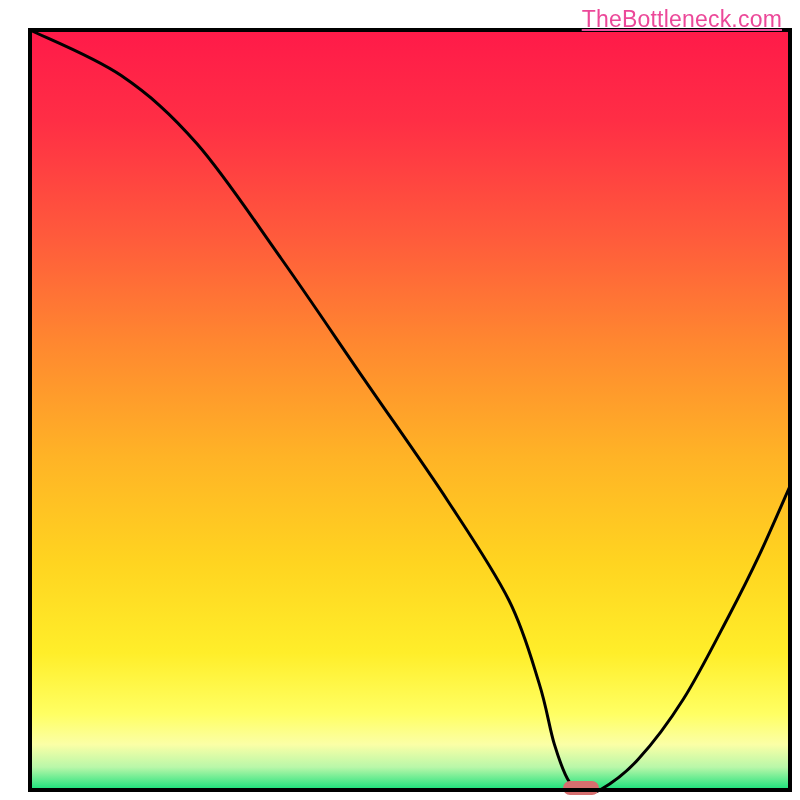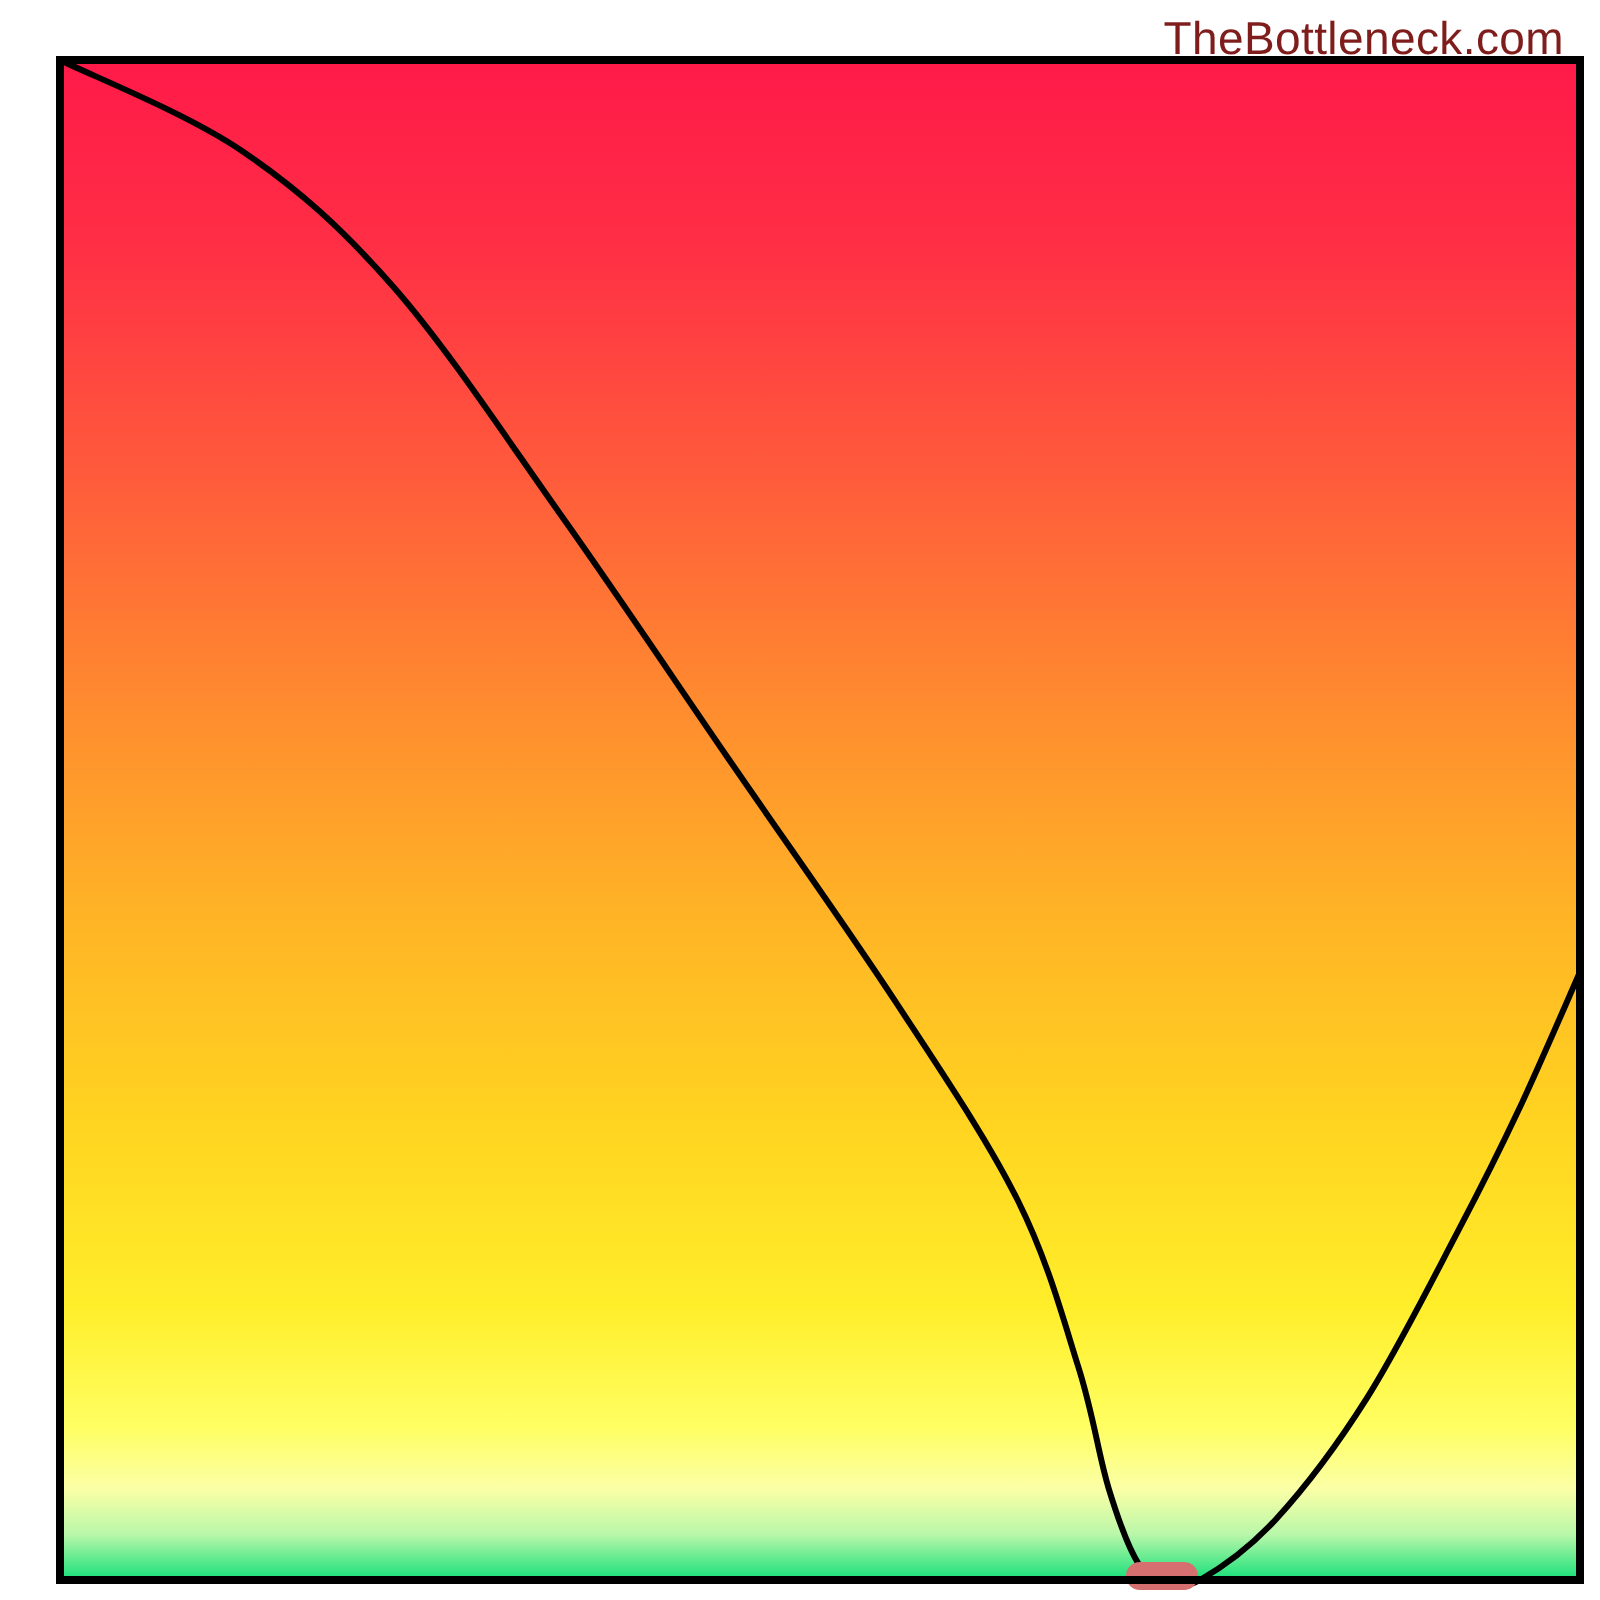--- a/index.html
+++ b/index.html
@@ -18,25 +18,26 @@
   }
   .chart-container svg {
     position: absolute;
     top: 0;
     left: 0;
   }
   .watermark {
     position: absolute;
     top: 6px;
     right: 18px;
-    color: #7f1d1d;
+    color: #ec4899;
     font-size: 23px;
     font-weight: 500;
     letter-spacing: 0.2px;
     user-select: none;
+    text-decoration: underline;
   }
 </style>
 </head>
 <body>
 
 <div class="chart-container">
   <svg width="800" height="800" viewBox="0 0 800 800">
     <defs>
       <linearGradient id="bgGrad" x1="0" y1="0" x2="0" y2="1">
           <stop offset="0%" stop-color="#ff1a49"></stop>

